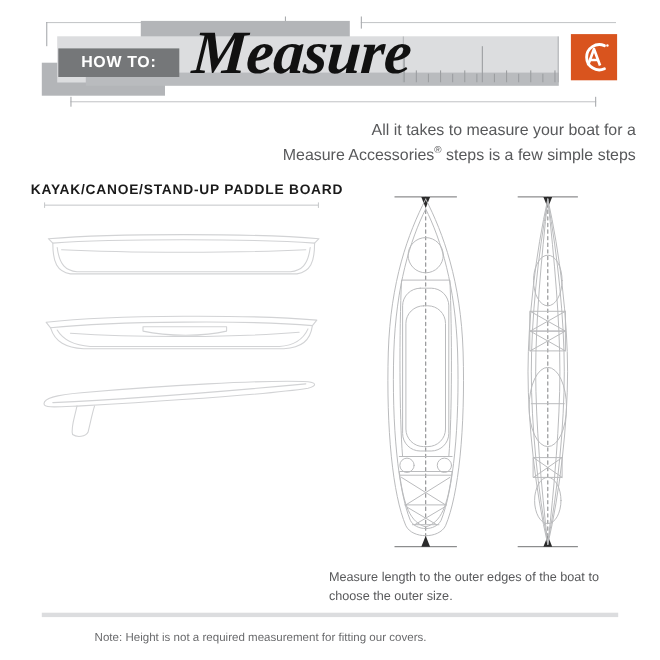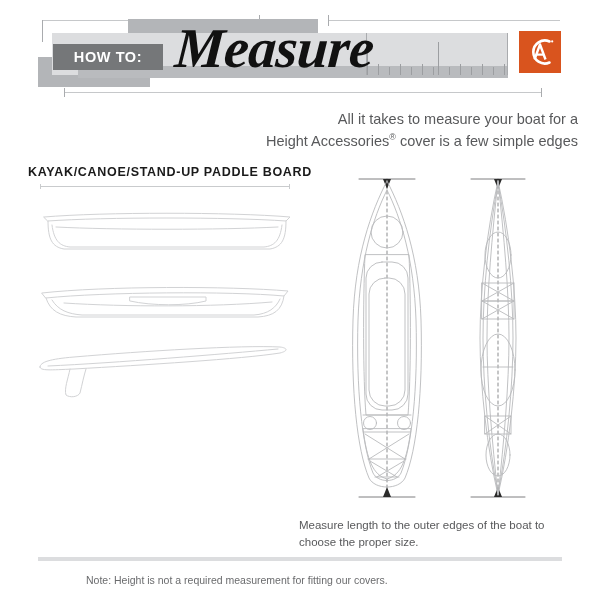--- a/index.html
+++ b/index.html
@@ -196,21 +196,21 @@
       </svg>
     </div>
 
     <div class="dim-line" style="left:64px; top:92px; width:478px; height:1px;"></div>
     <div class="dim-tip" style="left:64px; top:88px; width:1px; height:9px;"></div>
     <div class="dim-tip" style="left:541px; top:88px; width:1px; height:9px;"></div>
   </div>
 
   <div class="subtitle">
     <span>All it takes to measure your boat for a</span><br>
-    <span>Height Accessories</span><sup>®</sup><span> cover is a few simple edges</span>
+    <span>Measure Accessories</span><sup>®</sup><span> steps is a few simple steps</span>
   </div>
 
   <div class="section-head">KAYAK/CANOE/STAND-UP PADDLE BOARD</div>
   <div class="section-rule"></div>
 
   <div class="profiles">
     <svg width="266" height="195" viewBox="0 0 266 195" fill="none" stroke="#d2d3d5" stroke-width="1" stroke-linejoin="round" stroke-linecap="round">
 
       <g>
         <path d="M10 12 C 70 7, 196 7, 256 12 L 252 16 C 196 12, 70 12, 14 16 Z"></path>
@@ -309,19 +309,19 @@
         <line x1="22" y1="246" x2="48" y2="264"></line>
         <line x1="48" y1="246" x2="22" y2="264"></line>
 
         <ellipse cx="35" cy="285" rx="12" ry="21"></ellipse>
       </g>
     </svg>
   </div>
 
   <div class="caption">
     <span>Measure length to the outer edges of the boat to</span>
-    <span>choose the proper size.</span>
+    <span>choose the outer size.</span>
   </div>
 
   <div class="footer-rule"></div>
   <div class="footer-note">Note: Height is not a required measurement for fitting our covers.</div>
 
 </div>
 
 </body></html>

